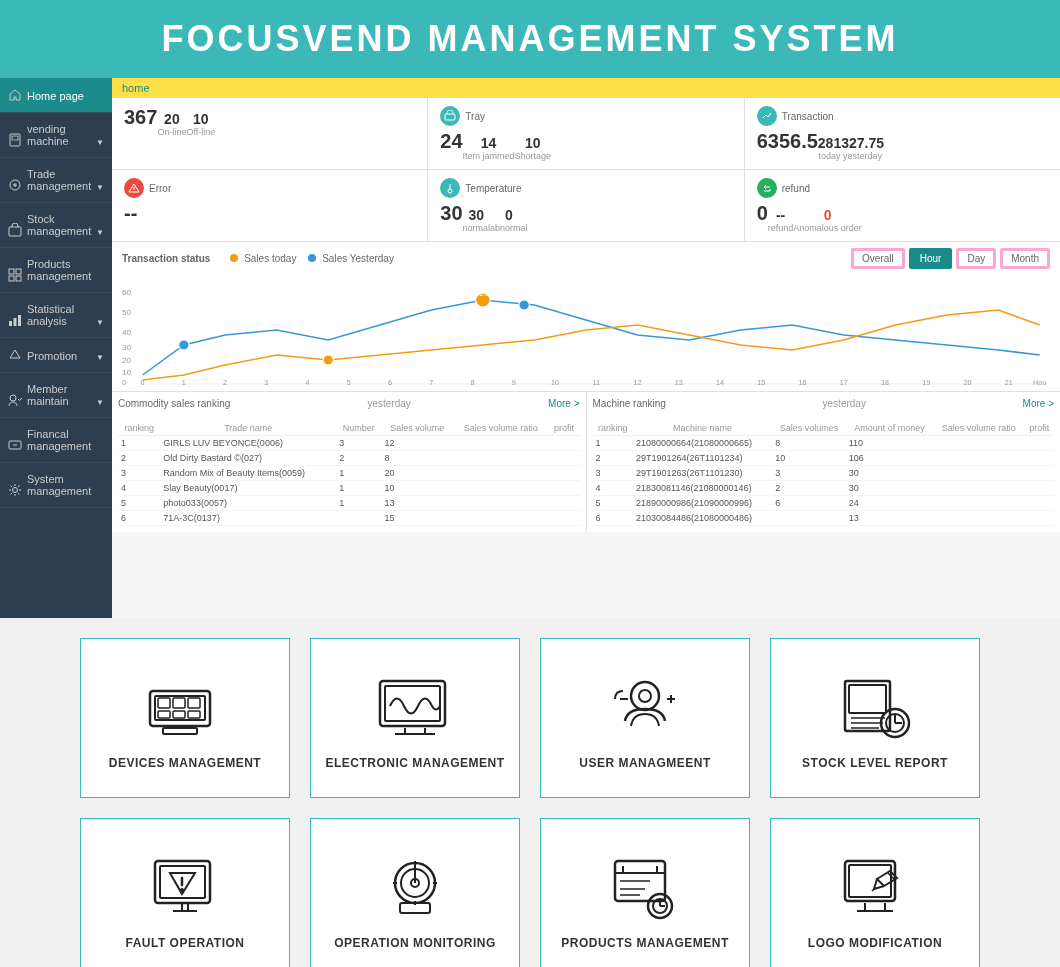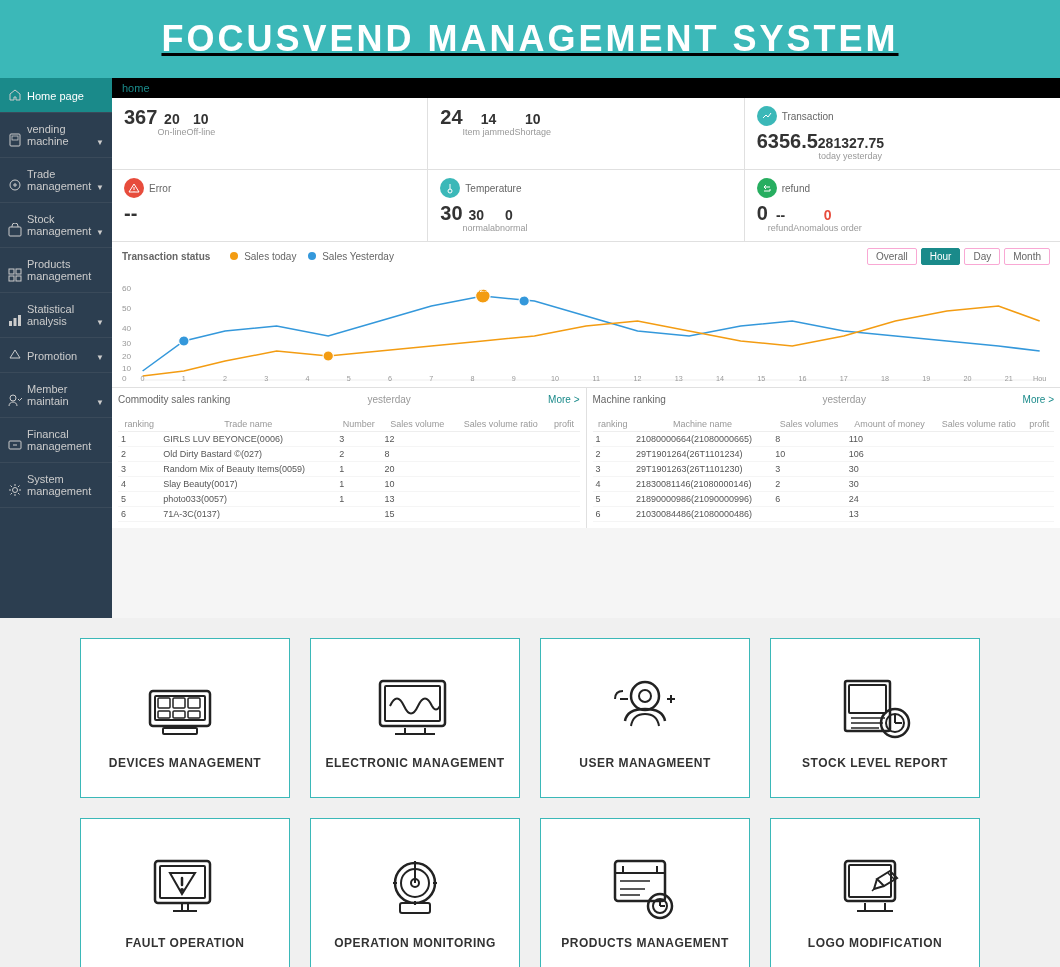--- a/index.html
+++ b/index.html
@@ -3,21 +3,20 @@
   <meta charset="utf-8">
   <style>
     * { margin: 0; padding: 0; box-sizing: border-box; }
     body { font-family: Arial, sans-serif; background: #f0f0f0; width: 1060px; }
 
     
     .header {
       background: #3bb8b8;
       text-align: center;
       padding: 18px 8px;
-      text-decoration: underline;
     }
     .header h1 {
       color: white;
       font-size: 36px;
       font-weight: bold;
       letter-spacing: 3px;
     }
 
     
     .main-layout {
@@ -54,21 +53,21 @@
 
     
     .dashboard {
       flex: 1;
       background: #f5f5f5;
       overflow: hidden;
     }
 
     
     .breadcrumb {
-      background: #000000;
+      background: #fde047;
       padding: 4px 10px;
       font-size: 11px;
       color: #666;
     }
     .breadcrumb a { color: #1a8a8a; text-decoration: none; }
 
     
     .stats-row {
       display: flex;
       background: white;
@@ -121,21 +120,21 @@
       justify-content: space-between;
       font-size: 10px;
       color: #666;
       margin-bottom: 16px;
     }
     .chart-legend { display: flex; gap: 12px; align-items: center; font-size: 10px; }
     .legend-dot { width: 8px; height: 8px; border-radius: 50%; display: inline-block; margin-right: 3px; }
     .chart-tabs { display: flex; gap: 4px; }
     .chart-tab {
       padding: 2px 8px;
-      border: 1px solid #f9a8d4;
+      border: 3px solid #f9a8d4;
       font-size: 10px;
       cursor: pointer;
       background: white;
       color: #666;
       border-radius: 2px;
     }
     .chart-tab.active { background: #1a8a8a; color: white; border-color: #1a8a8a; }
     .chart-svg-container { width: 100%; height: 100px; }
 
     
@@ -327,20 +326,29 @@
             <div class="num">20</div>
             <div class="lbl">On-line</div>
           </div>
           <div class="stat-pair">
             <div class="num">10</div>
             <div class="lbl">Off-line</div>
           </div>
         </div>
       </div>
       <div class="stat-block">
+        <div class="stat-header">
+          <span class="stat-icon-circle">
+            <svg width="12" height="12" viewBox="0 0 12 12" fill="none">
+                <rect x="1" y="4" width="10" height="6" rx="1" stroke="white" stroke-width="1"></rect>
+                <path d="M3 4V3a3 3 0 016 0v1" stroke="white" stroke-width="0.8"></path>
+              </svg>
+          </span>
+          <span>Tray</span>
+        </div>
         <div class="stat-numbers">
           <span class="stat-big">24</span>
           <div class="stat-pair">
             <div class="num">14</div>
             <div class="lbl">Item jammed</div>
           </div>
           <div class="stat-pair">
             <div class="num">10</div>
             <div class="lbl">Shortage</div>
           </div>

